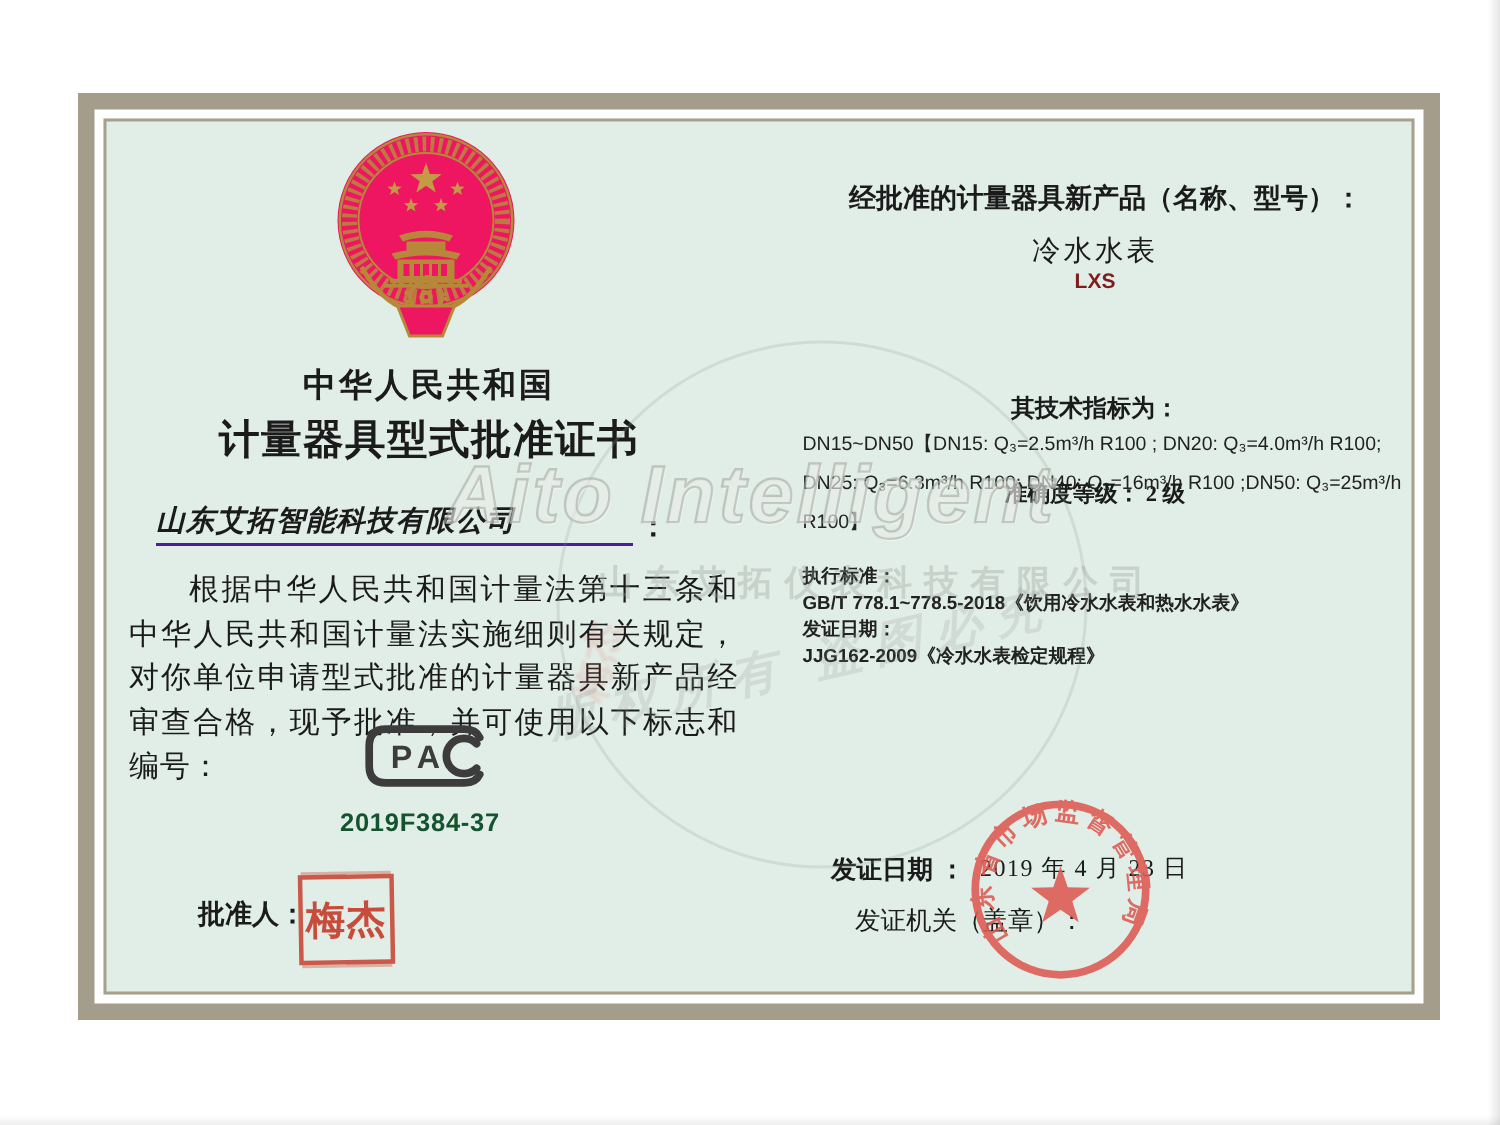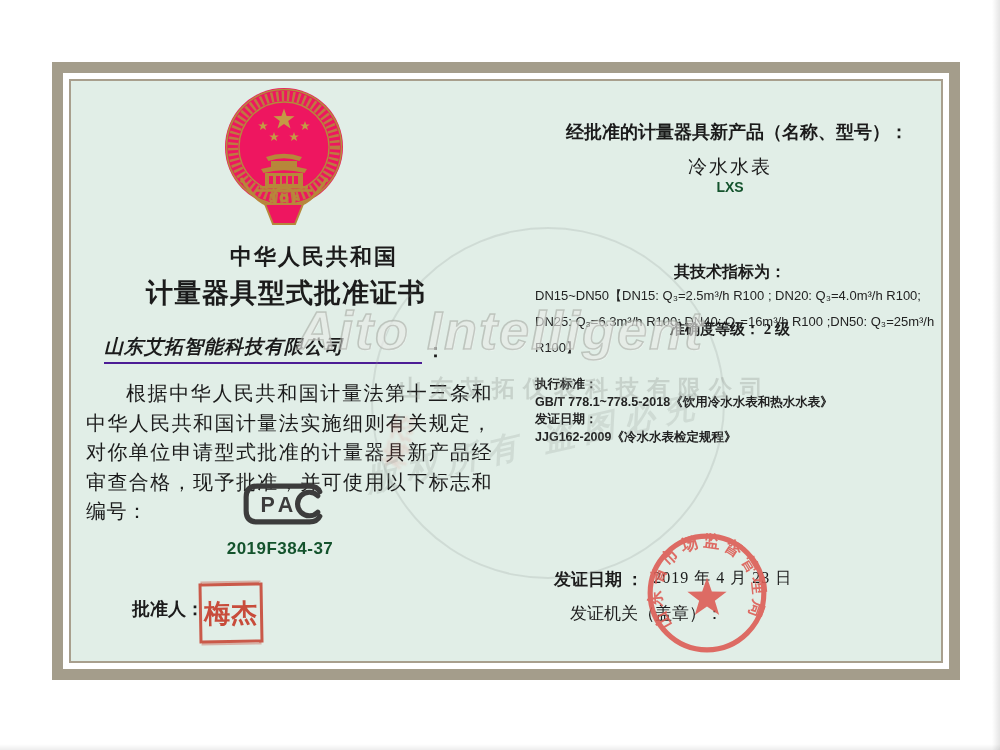--- a/index.html
+++ b/index.html
@@ -28,21 +28,21 @@
       font-weight:bold;font-size:23px;letter-spacing:8px;color:rgba(150,156,150,0.34);pointer-events:none;}
   .wm-diag{position:absolute;left:298px;top:378px;z-index:4;white-space:nowrap;
       transform:rotate(-13deg) skewX(-16deg);transform-origin:left center;
       font-weight:bold;font-size:32px;letter-spacing:9px;color:rgba(135,145,138,0.20);pointer-events:none;}
   .stamp-ghost{position:absolute;left:300px;top:342px;z-index:3;font-size:27px;font-weight:bold;
       color:rgba(216,88,72,0.16);transform:rotate(-78deg);filter:blur(1px);pointer-events:none;}
 
   
   .emblem{position:absolute;left:150px;top:4px;width:126px;height:142px;z-index:2;}
   .country{position:absolute;left:0;top:161px;width:430px;text-align:center;
-      font-size:22px;font-weight:bold;letter-spacing:2px;z-index:2;padding-left:28px;}
+      font-size:22px;font-weight:bold;letter-spacing:2px;z-index:2;}
   .cert-title{position:absolute;left:0;top:194px;width:430px;text-align:center;
       font-size:27px;font-weight:bold;letter-spacing:1px;z-index:2;}
   .company-row{position:absolute;left:33px;top:253px;font-size:19px;font-weight:bold;z-index:2;
       display:flex;align-items:flex-end;}
   .company-underline{display:inline-block;width:318px;border-bottom:2px solid #4c1d95;
       padding-bottom:2px;letter-spacing:1px;font-style:italic;}
   .company-colon{margin-left:4px;}
   .body-par{position:absolute;left:15px;top:298px;width:406px;z-index:2;
       font-size:20px;font-weight:400;line-height:29.5px;text-align:justify;
       text-indent:2em;letter-spacing:0.5px;}
@@ -55,32 +55,32 @@
       border:3px solid rgba(198,62,45,0.85);display:flex;align-items:center;justify-content:center;
       color:rgba(198,62,45,0.92);font-size:26px;font-weight:bold;letter-spacing:1px;
       box-shadow:0 -4px 0 -2px rgba(198,62,45,0.35),0 4px 0 -2px rgba(198,62,45,0.35);
       transform:rotate(-1deg);}
 
   
   .approved-heading{position:absolute;left:483px;top:39px;font-size:18px;font-weight:bold;z-index:2;margin-left:12px;}
   .product-name{position:absolute;left:534px;top:73px;width:250px;text-align:center;
       font-size:19px;letter-spacing:2px;z-index:2;}
   .model{position:absolute;left:534px;top:98px;width:250px;text-align:center;z-index:2;
-      font-family:"Liberation Sans","DejaVu Sans",sans-serif;font-size:14px;font-weight:600;color:#14532d;}
+      font-family:"Liberation Sans","DejaVu Sans",sans-serif;font-size:14px;font-weight:600;color:#7f1d1d;}
   .tech-heading{position:absolute;left:484px;top:181px;width:350px;text-align:center;
       font-size:16px;font-weight:bold;z-index:2;}
   .tech-spec{position:absolute;left:464px;top:202px;width:400px;z-index:2;
       font-family:"Liberation Sans","DejaVu Sans",sans-serif;font-size:13px;line-height:26px;
       color:#222;}
   .accuracy{position:absolute;left:484px;top:239px;width:350px;text-align:center;
       font-size:15px;font-weight:bold;z-index:2;}
   .standards{position:absolute;left:464px;top:295px;z-index:2;font-size:12.5px;
       font-weight:bold;line-height:17.5px;color:#222;}
   .standards .val{font-family:"Liberation Sans","DejaVu Sans",sans-serif;font-weight:700;}
-  .date-row{position:absolute;left:483px;top:487px;z-index:2;display:flex;align-items:flex-start;}
+  .date-row{position:absolute;left:483px;top:487px;z-index:2;display:flex;align-items:center;}
   .date-label{font-size:17px;font-weight:bold;}
   .date-value{font-size:16px;margin-left:10px;letter-spacing:1px;}
   .org-row{position:absolute;left:499px;top:521px;font-size:17px;font-weight:normal;z-index:2;}
   .official-seal{position:absolute;left:574px;top:450px;width:124px;height:124px;z-index:3;
       opacity:0.88;}
 </style>
 </head>
 <body>
 
 <div class="scan-edge-right"></div>

